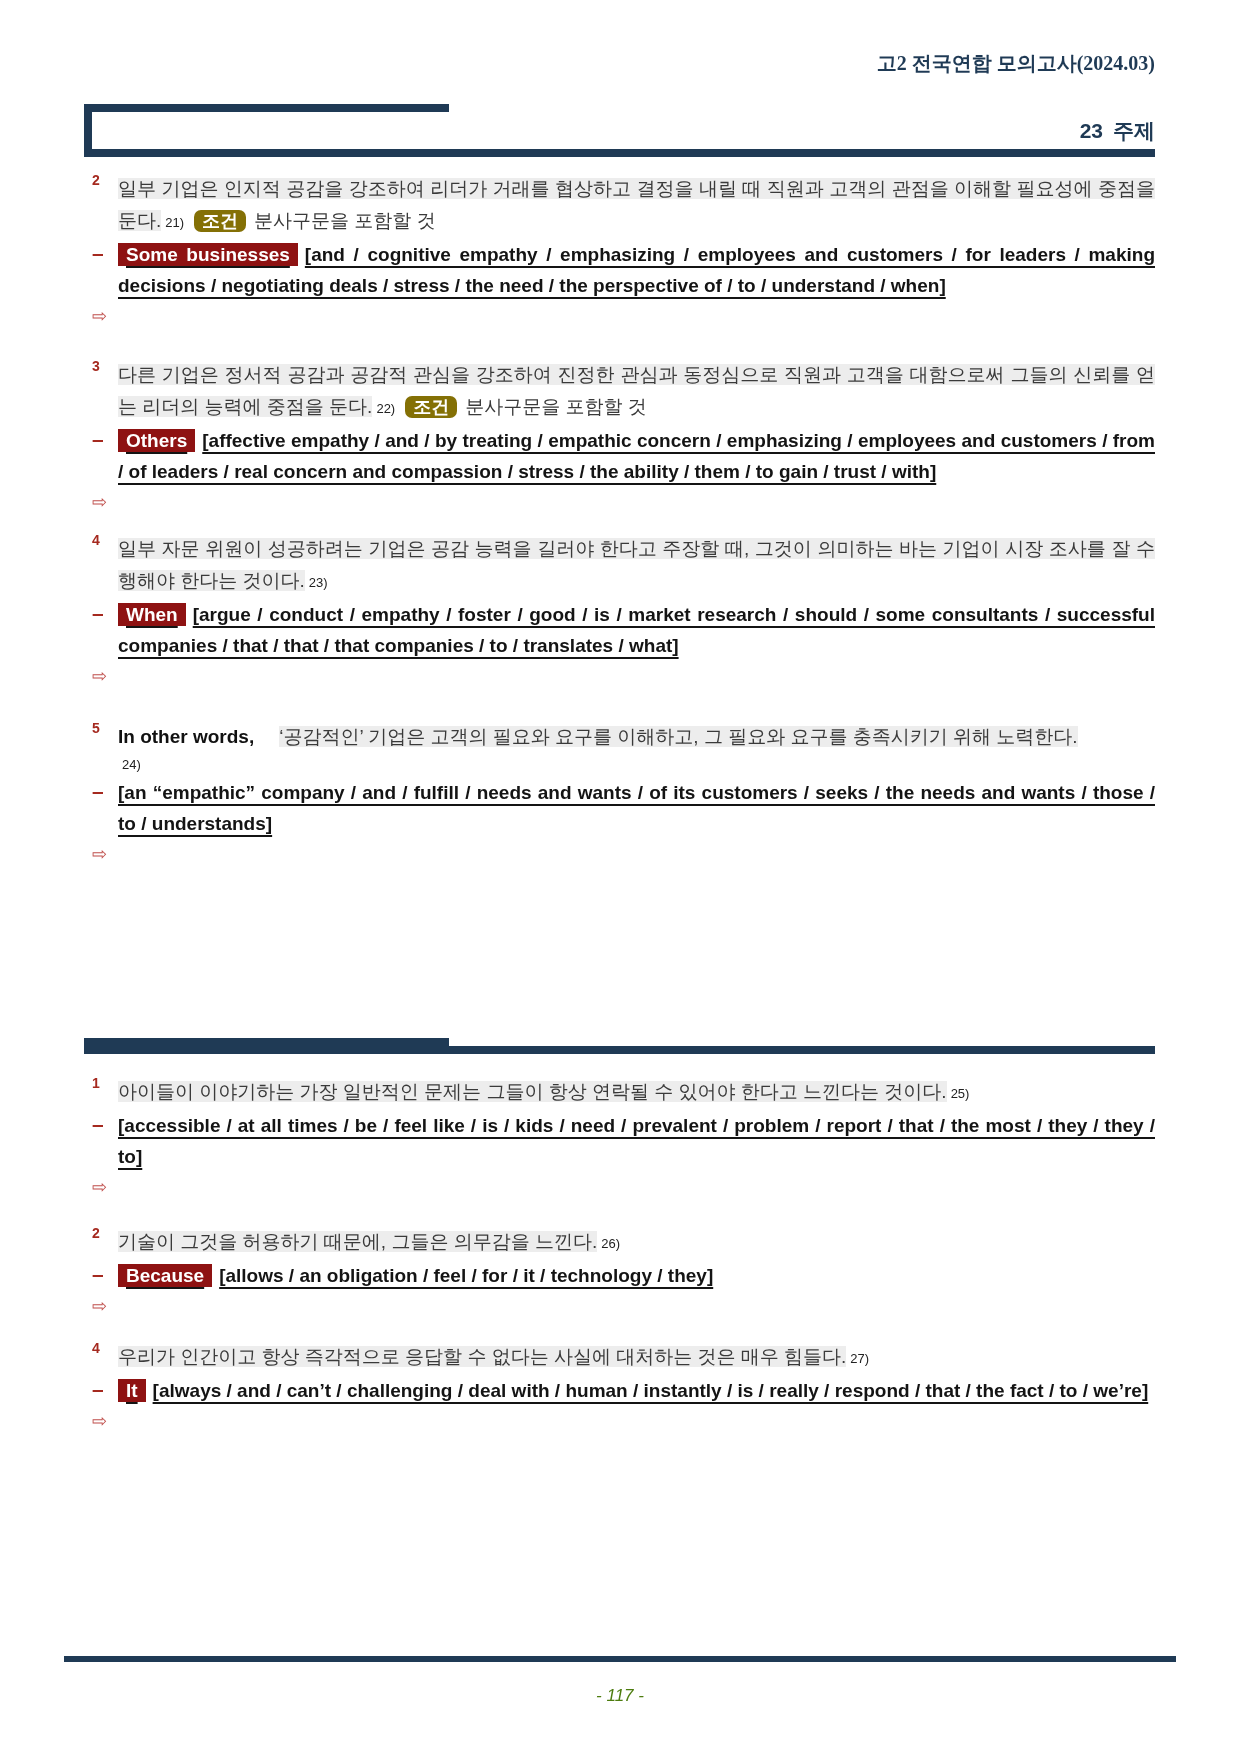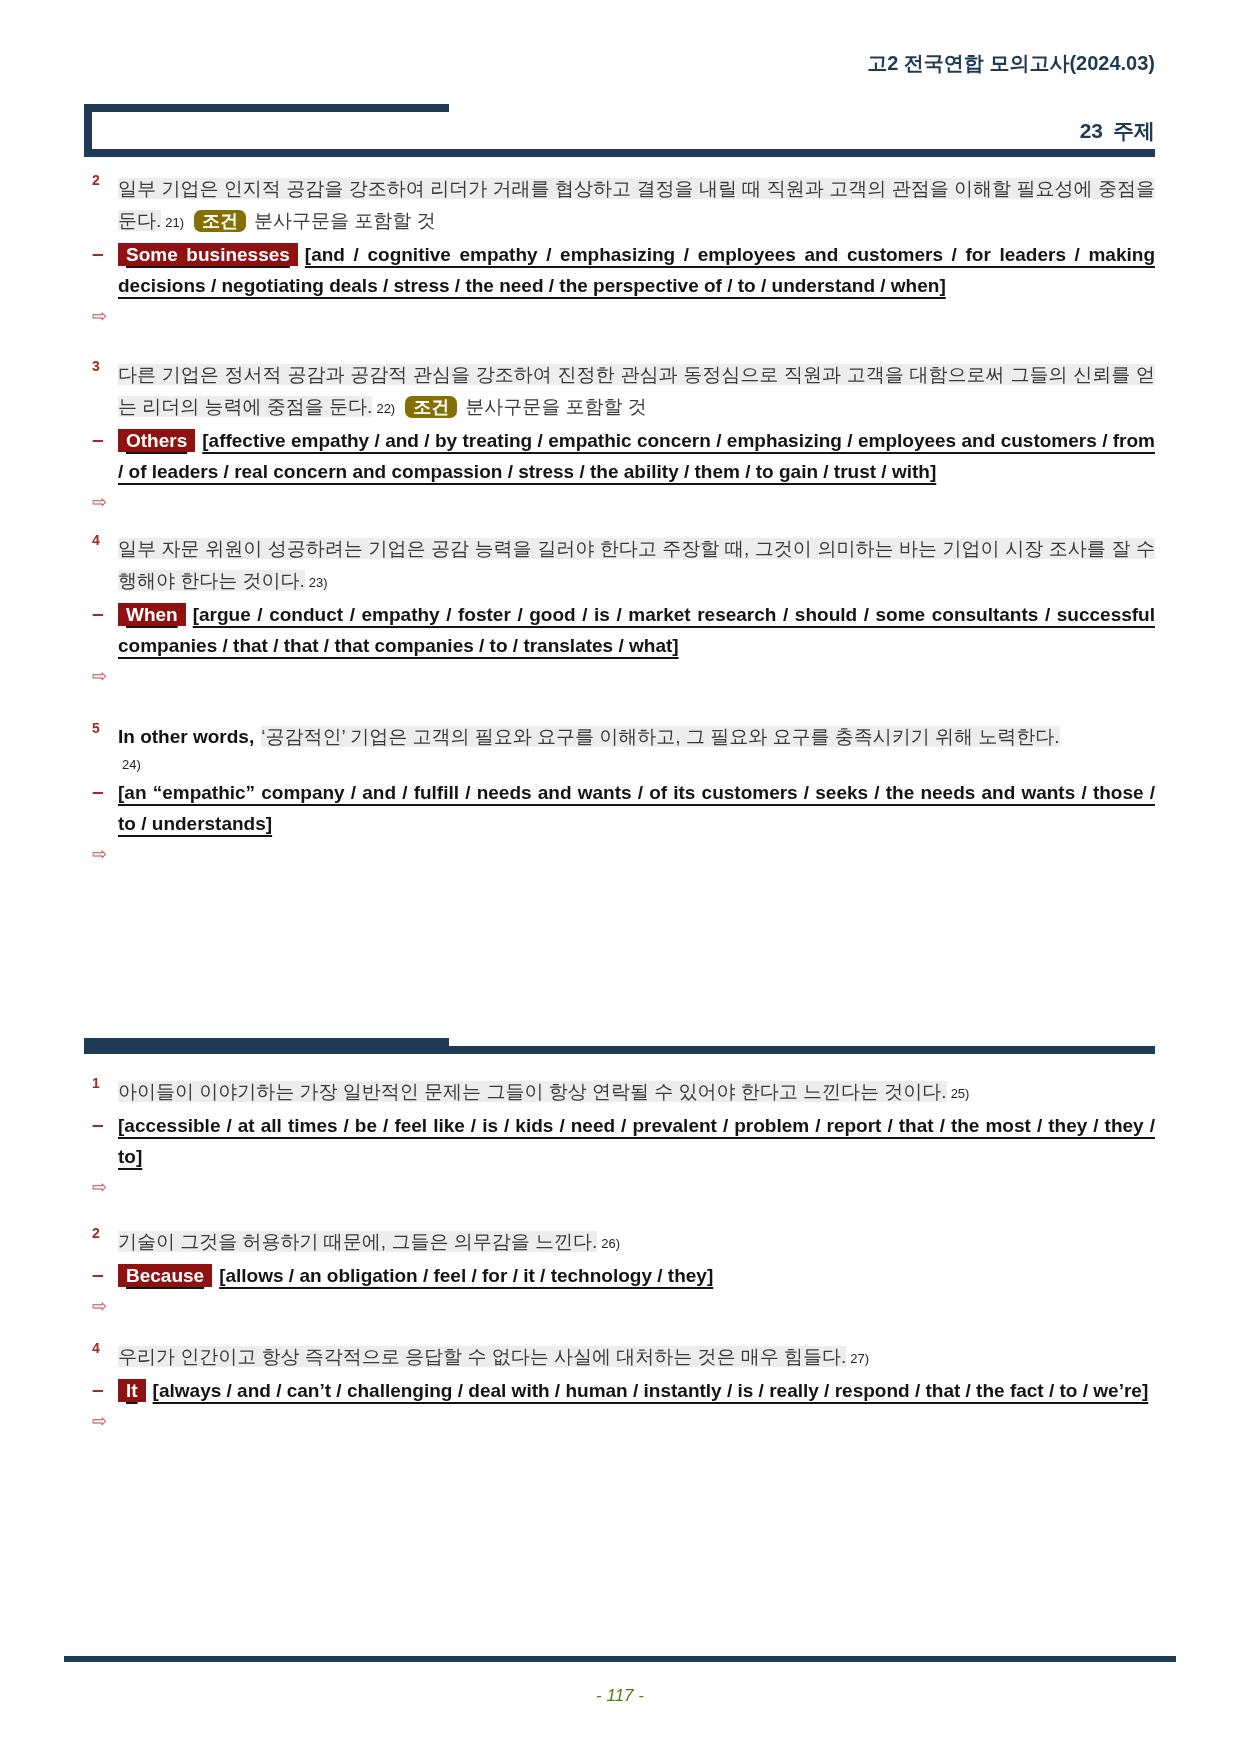--- a/index.html
+++ b/index.html
@@ -4,34 +4,34 @@
 <style>
   :root{
     --navy:#1f3a55; --red:#a5291f; --maroon:#8e1212; --olive:#847005;
     --hl:#ededed; --ink:#3a3a3a; --bank:#141414; --arrow:#c0504d;
   }
   *{box-sizing:border-box;}
   body{margin:0;background:#fff;}
   .page{position:relative;width:1240px;height:1752px;background:#fff;overflow:hidden;
         font-family:"Liberation Sans",sans-serif;}
   .content{padding:50px 85px 0 84px;}
-  .header{text-align:right;color:var(--navy);font-weight:bold;font-size:20px;height:26px;}
+  .header{text-align:right;color:var(--navy);font-weight:bold;font-size:20px;height:26px;font-family:Liberation Serif, serif;}
 
   .section-box{margin-top:28px;}
   .box-top{width:365px;height:8px;background:var(--navy);}
   .box-mid{height:37px;border-left:8px solid var(--navy);display:flex;align-items:center;justify-content:flex-end;}
   .box-title{color:var(--navy);font-weight:bold;font-size:21px;margin-left:116px;}
   .box-title .sp{margin-right:10px;}
   .box-bottom{height:8px;background:var(--navy);}
 
   .item{position:relative;padding-left:34px;}
   .item-num{position:absolute;left:8px;top:-1px;color:var(--red);font-weight:bold;font-size:14px;}
   .kline{margin:0;font-size:19px;line-height:32px;color:var(--ink);text-align:justify;}
   .hl{background:var(--hl);}
-  .lead-en{color:#111;font-weight:bold;margin-right:7px;}
+  .lead-en{color:#111;font-weight:bold;margin-right:25px;}
   .fn{font-size:13px;color:#222;margin-left:4px;white-space:nowrap;}
   .chip{background:var(--olive);color:#fff;font-weight:bold;font-size:18px;padding:1px 8px;margin:0 8px 0 10px;border-radius:7px;}
   .cond{color:var(--ink);}
   .fn-line{margin:0;font-size:13px;line-height:24px;color:#222;}
 
   .bank-row{position:relative;margin:0;font-size:19px;line-height:31px;text-align:justify;}
   .dash{position:absolute;left:-26px;top:-2px;color:var(--red);font-weight:bold;font-size:21px;}
   .bank-wrap{color:var(--bank);font-weight:bold;text-decoration:underline;
              text-decoration-thickness:1.5px;text-underline-offset:5px;}
   .lead-chip{background:var(--maroon);color:#fff;padding:1px 8px;margin-right:7px;}

